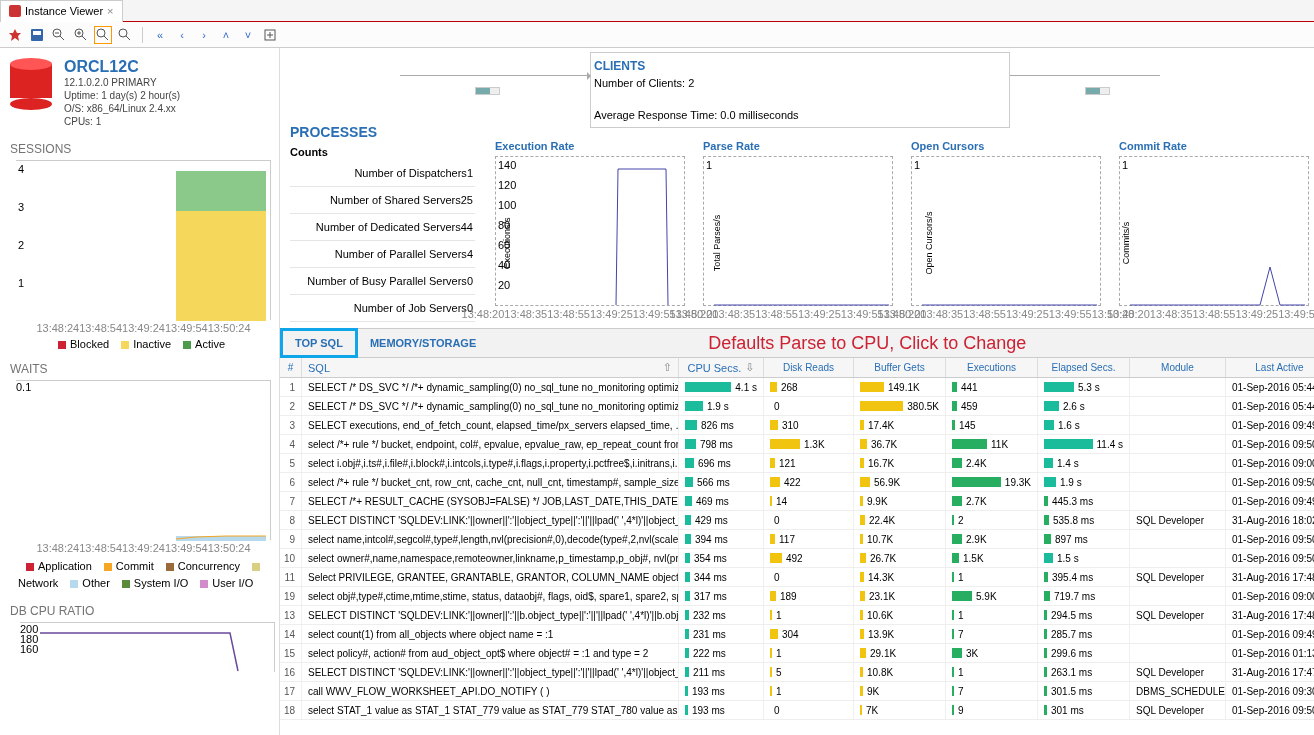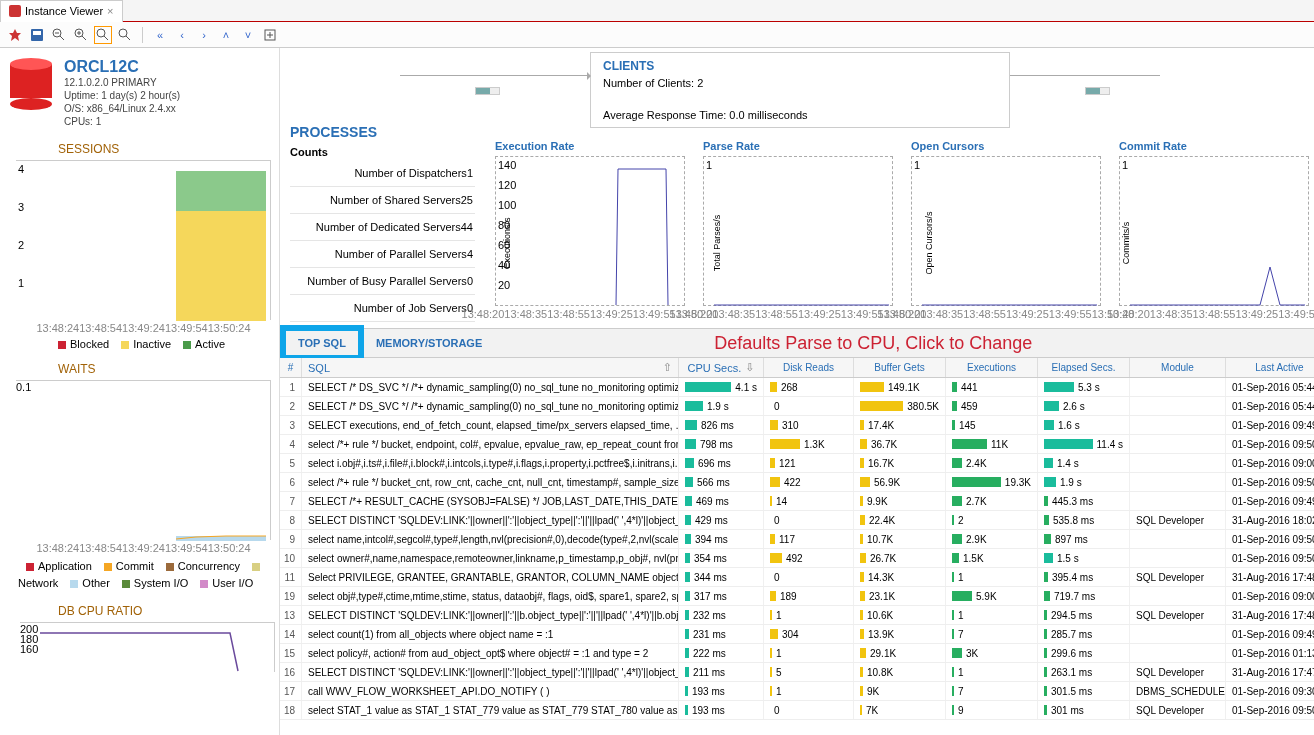--- a/index.html
+++ b/index.html
@@ -12,38 +12,38 @@
 .leftcol { width:280px; border-right:1px solid #ddd; display:flex; flex-direction:column; }
 .rightcol { flex:1; display:flex; flex-direction:column; }
 .instance-box { display:flex; padding:10px; gap:12px; }
 .db-icon { width:42px; height:52px; position:relative; }
 .db-icon .ell { width:42px; height:12px; border-radius:50%; background:#d22; position:absolute; }
 .db-icon .body { width:42px; height:34px; background:#d22; position:absolute; top:6px; }
 .db-icon .shine { width:42px; height:12px; border-radius:50%; background:#f55; position:absolute; top:0; z-index:2;}
 .db-icon .bot { top:40px; }
 .instance-name { color:#2a6fb5; font-size:16px; font-weight:bold; }
 .meta { color:#444; font-size:10px; line-height:13px; }
-.section-title { color:#a16207; font-size:12px; font-weight:normal; padding:4px 10px;margin-left:48px; }
+.section-title { color:#737373; font-size:12px; font-weight:normal; padding:4px 10px; }
 .panel { padding:0 8px 8px 8px; }
 .mini-chart { border-top:1px solid #ccc; border-right:1px solid #ccc; width:255px; height:160px; position:relative; margin-left:8px;}
 .legend { font-size:9px; text-align:center; padding-top:4px;}
 .legend span { margin:0 4px; }
 .sw { display:inline-block; width:8px; height:8px; margin-right:3px; vertical-align:middle;}
-.clients { border:1px solid #ccc; padding:6px 12px; position:absolute; left:590px; top:52px; width:420px;}
+.clients { border:1px solid #ccc; padding:6px 3px; position:absolute; left:590px; top:52px; width:420px;}
 .clients-title { color:#2a6fb5; font-size:12px; font-weight:bold; }
 .proc-area { padding:6px 10px; }
 .proc-title { color:#2a6fb5; font-size:14px; font-weight:bold; }
 .counts-title { font-size:11px; font-weight:bold; padding:6px 0 2px 0;}
 .count-row { display:flex; justify-content:flex-end; border-bottom:1px solid #e5e5e5; padding:7px 2px; font-size:11px;}
 .rate-title { color:#2a6fb5; font-size:11px; font-weight:bold; padding-bottom:4px;}
 .rate-chart { border:1px dashed #aaa; height:150px; width:190px; position:relative; }
 .rate-ylabel { position:absolute; left:-14px; top:50%; transform: rotate(-90deg); font-size:9px; }
 .tabs-row { display:flex; align-items:center; background:#f2f2f2; border-top:1px solid #ccc; border-bottom:1px solid #ccc; height:30px;}
 .sql-tab { padding:6px 12px; color:#2a6fb5; font-weight:bold; cursor:pointer;}
-.sql-tab.active { border:6px solid #0ea5e9; }
+.sql-tab.active { border:3px solid #0ea5e9; }
 .annot { color:#c23; font-size:18px; font-weight:500; margin-left:220px; font-family: 'Candara', sans-serif;}
 .grid-header { display:flex; background:#f6f6f6; border-bottom:1px solid #ccc; height:20px; align-items:center;}
 .gh { border-right:1px solid #ddd; padding:0 6px; color:#2a6fb5; font-size:10px; overflow:hidden; white-space:nowrap; height:100%; display:flex; align-items:center;}
 .ghc { justify-content:center; }
 .grid-row { display:flex; border-bottom:1px solid #eee; height:19px; align-items:center;}
 .gc { border-right:1px solid #f0f0f0; padding:0 6px; font-size:10px; overflow:hidden; white-space:nowrap; text-overflow:ellipsis; height:100%; display:flex; align-items:center;}
 .gc.num { text-align:right; justify-content:flex-end; color:#555;}
 .bar { display:inline-block; height:10px; vertical-align:middle; margin-right:4px;}
 .c-num { width:22px; }
 .c-sql { width:377px; }

